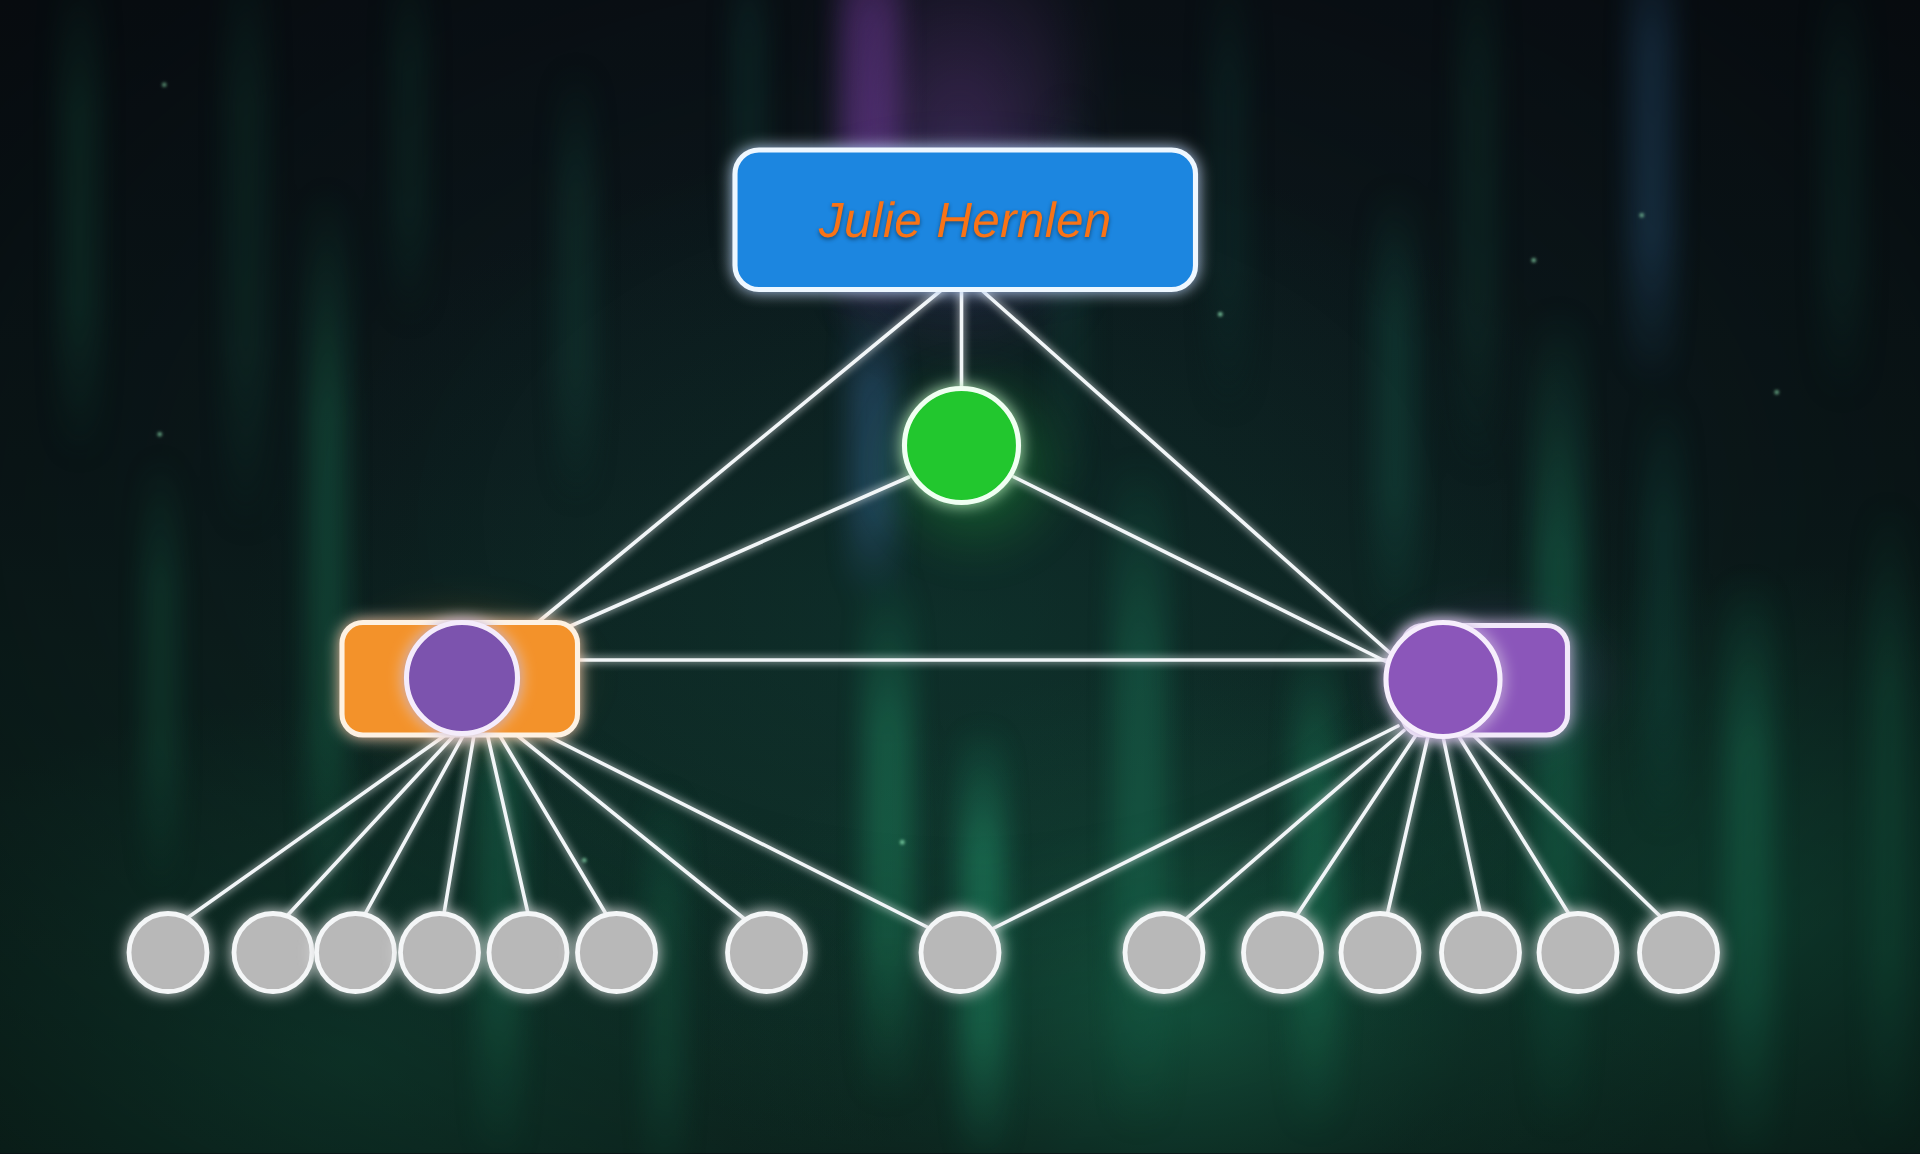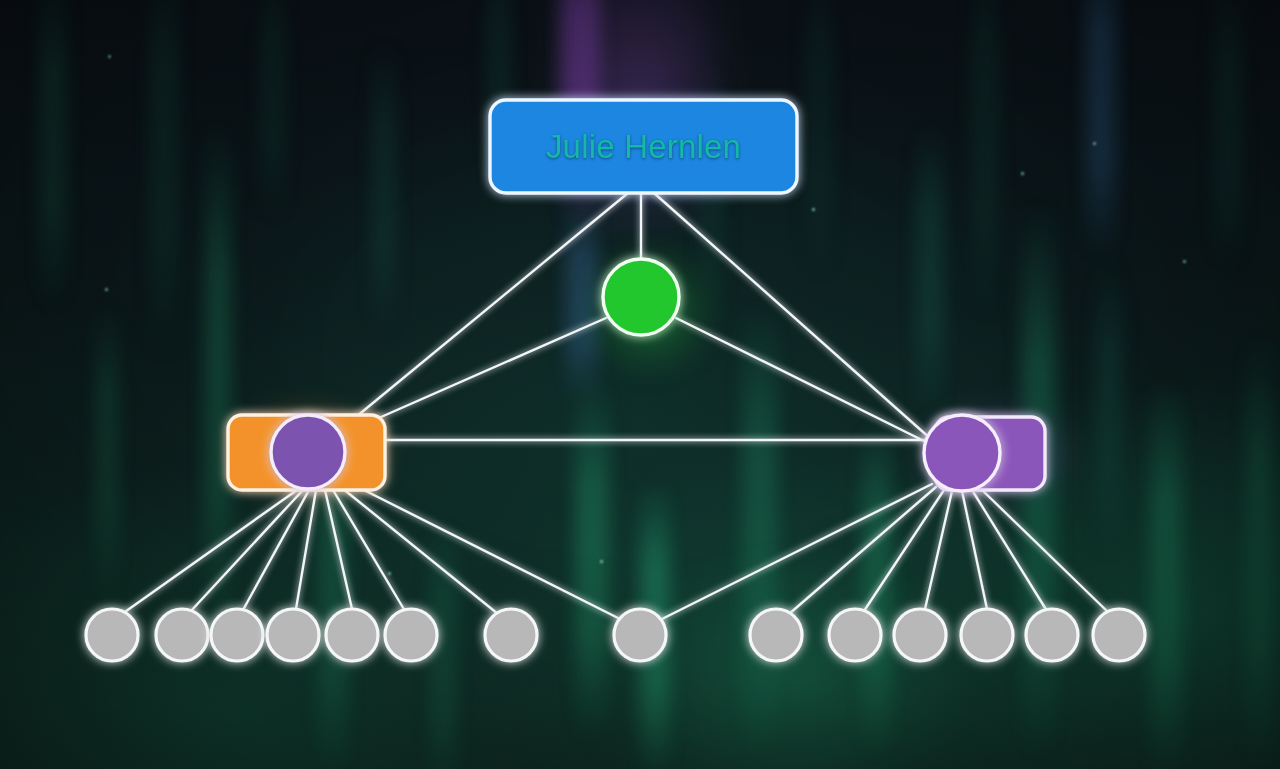--- a/index.html
+++ b/index.html
@@ -95,26 +95,27 @@
   
   #label-julie {
     position: absolute;
     left: 490px;
     top: 100px;
     width: 307px;
     height: 93px;
     display: flex;
     align-items: center;
     justify-content: center;
-    color: #14b8a6;
+    color: #f97316;
     font-size: 33px;
     font-family: "Liberation Sans", sans-serif;
     letter-spacing: 0.2px;
     text-shadow: 0 1px 3px rgba(0,0,0,0.45);
     pointer-events: none;
+    font-style: italic;
   }
 </style>
 </head>
 <body>
 
 <div id="stage">
 
   <div class="bg-layer" id="bg-base"></div>
   <div class="bg-layer" id="bg-streaks">
       <div class="streak" style="left: 40px; top: -30px; width: 26px; height: 340px; background: linear-gradient(rgba(0, 0, 0, 0) 0%, rgb(20, 72, 58) 30%, rgb(20, 72, 58) 70%, rgba(0, 0, 0, 0) 100%); opacity: 0.55;"></div>

